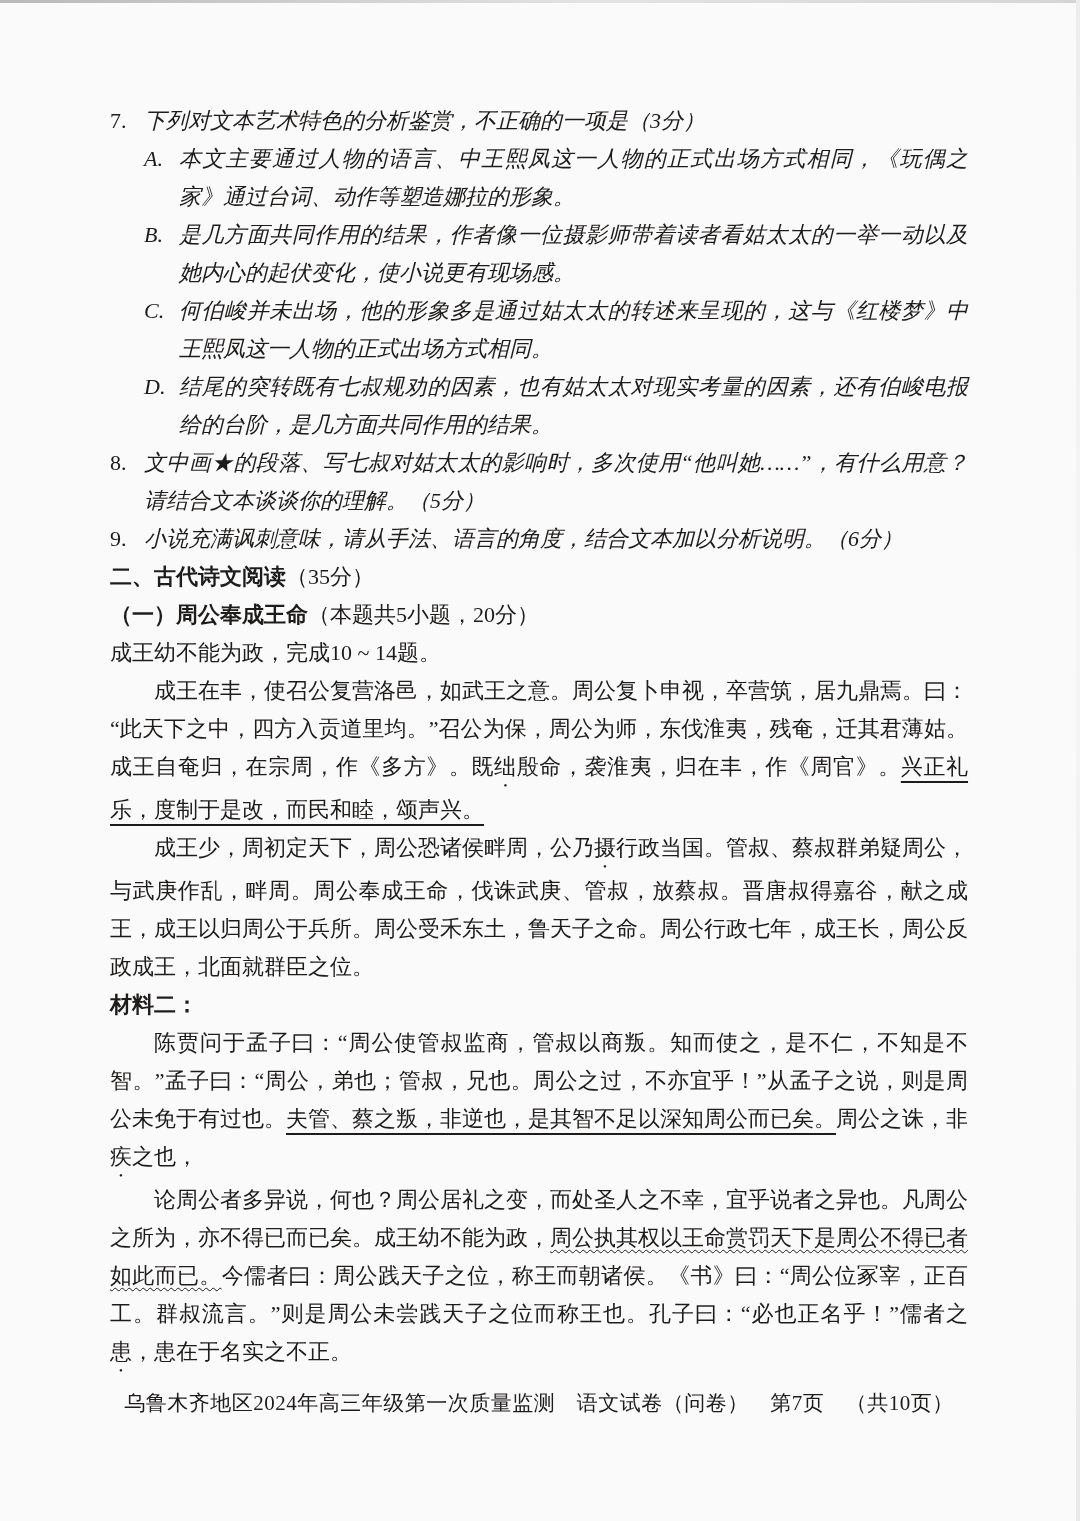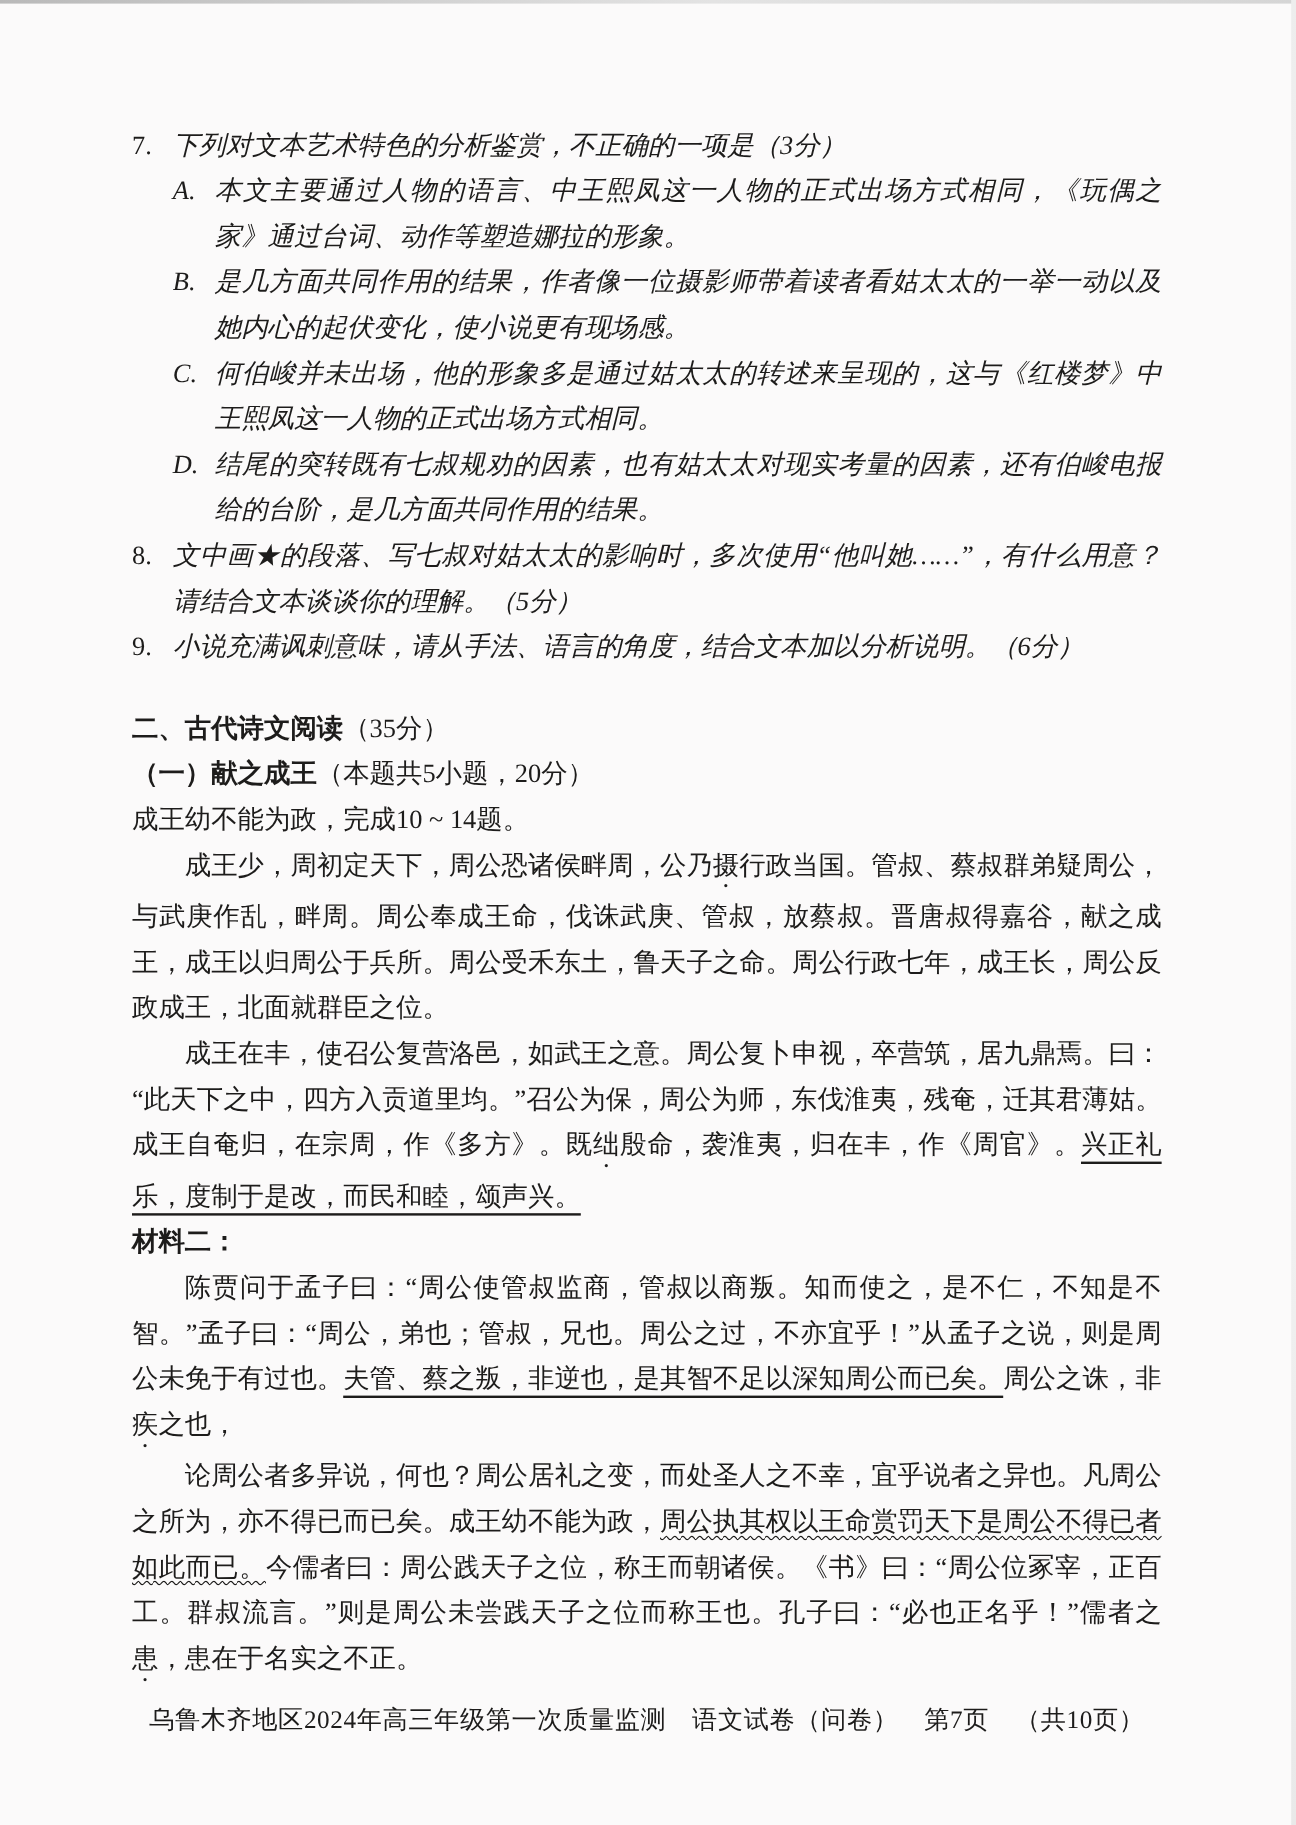--- a/index.html
+++ b/index.html
@@ -33,21 +33,21 @@
     text-align: justify;
   }
   
   .q { display: flex; }
   .qnum { flex: none; width: 34px; }
   .qbody { flex: 1; font-style: italic; }
   .opt { display: flex; }
   .optlabel { flex: none; width: 35px; }
   .opttext { flex: 1; }
 
-  .sec-heading { margin-top: 30px; }
+  .sec-heading { }
   .bold-hei {
     font-family: "Liberation Sans", "DejaVu Sans", sans-serif;
     font-weight: 700;
   }
   .cw { text-indent: 2em; }
   .source-line { text-align: right; padding-right: 6px; }
 
   .u {
     text-decoration: underline;
     text-decoration-thickness: 1.5px;
@@ -112,28 +112,28 @@
 
     <div class="q">
       <span class="qnum">9.</span>
       <div class="qbody">
         <p>小说充满讽刺意味，请从手法、语言的角度，结合文本加以分析说明。（6分）</p>
       </div>
     </div>
 
     <p class="sec-heading"><span class="bold-hei">二、古代诗文阅读</span><span>（35分）</span></p>
 
-    <p><span class="bold-hei">（一）献之成王</span><span>（本题共5小题，20分）</span></p>
+    <p><span class="bold-hei">（一）周公奉成王命</span><span>（本题共5小题，20分）</span></p>
 
     <p>成王幼不能为政，完成10 ~ 14题。</p>
 
 
+    <p class="cw"><span>成王在丰，使召公复营洛邑，如武王之意。周公复卜申视，卒营筑，居九鼎焉。曰：“此天下之中，四方入贡道里均。”召公为保，周公为师，东伐淮夷，残奄，迁其君薄姑。成王自奄归，在宗周，作《多方》。既</span><span class="em-dot">绌</span><span>殷命，袭淮夷，归在丰，作《周官》。</span><span class="u">兴正礼乐，度制于是改，而民和睦，颂声兴。</span></p>
+
     <p class="cw"><span>成王少，周初定天下，周公恐诸侯畔周，公乃</span><span class="em-dot">摄</span><span>行政当国。管叔、蔡叔群弟疑周公，与武庚作乱，畔周。周公奉成王命，伐诛武庚、管叔，放蔡叔。晋唐叔得嘉谷，献之成王，成王以归周公于兵所。周公受禾东土，鲁天子之命。周公行政七年，成王长，周公反政成王，北面就群臣之位。</span></p>
-
-    <p class="cw"><span>成王在丰，使召公复营洛邑，如武王之意。周公复卜申视，卒营筑，居九鼎焉。曰：“此天下之中，四方入贡道里均。”召公为保，周公为师，东伐淮夷，残奄，迁其君薄姑。成王自奄归，在宗周，作《多方》。既</span><span class="em-dot">绌</span><span>殷命，袭淮夷，归在丰，作《周官》。</span><span class="u">兴正礼乐，度制于是改，而民和睦，颂声兴。</span></p>
 
 
     <p class="bold-hei">材料二：</p>
 
     <p class="cw"><span>陈贾问于孟子曰：“周公使管叔监商，管叔以商叛。知而使之，是不仁，不知是不智。”孟子曰：“周公，弟也；管叔，兄也。周公之过，不亦宜乎！”从孟子之说，则是周公未免于有过也。</span><span class="u">夫管、蔡之叛，非逆也，是其智不足以深知周公而已矣。</span><span>周公之诛，非</span><span class="em-dot">疾</span><span>之也，</span></p>
 
     <p class="cw"><span>论周公者多异说，何也？周公居礼之变，而处圣人之不幸，宜乎说者之异也。凡周公之所为，亦不得已而已矣。成王幼不能为政，</span><span class="uw">周公执其权以王命赏罚天下是周公不得已者如此而已。</span><span>今儒者曰：周公践天子之位，称王而朝诸侯。《书》曰：“周公位冢宰，正百工。群叔流言。”则是周公未尝践天子之位而称王也。孔子曰：“必也正名乎！”儒者之</span><span class="em-dot">患</span><span>，患在于名实之不正。</span></p>
 
     <p class="footer">乌鲁木齐地区2024年高三年级第一次质量监测　语文试卷（问卷）　第7页　（共10页）</p>
 

